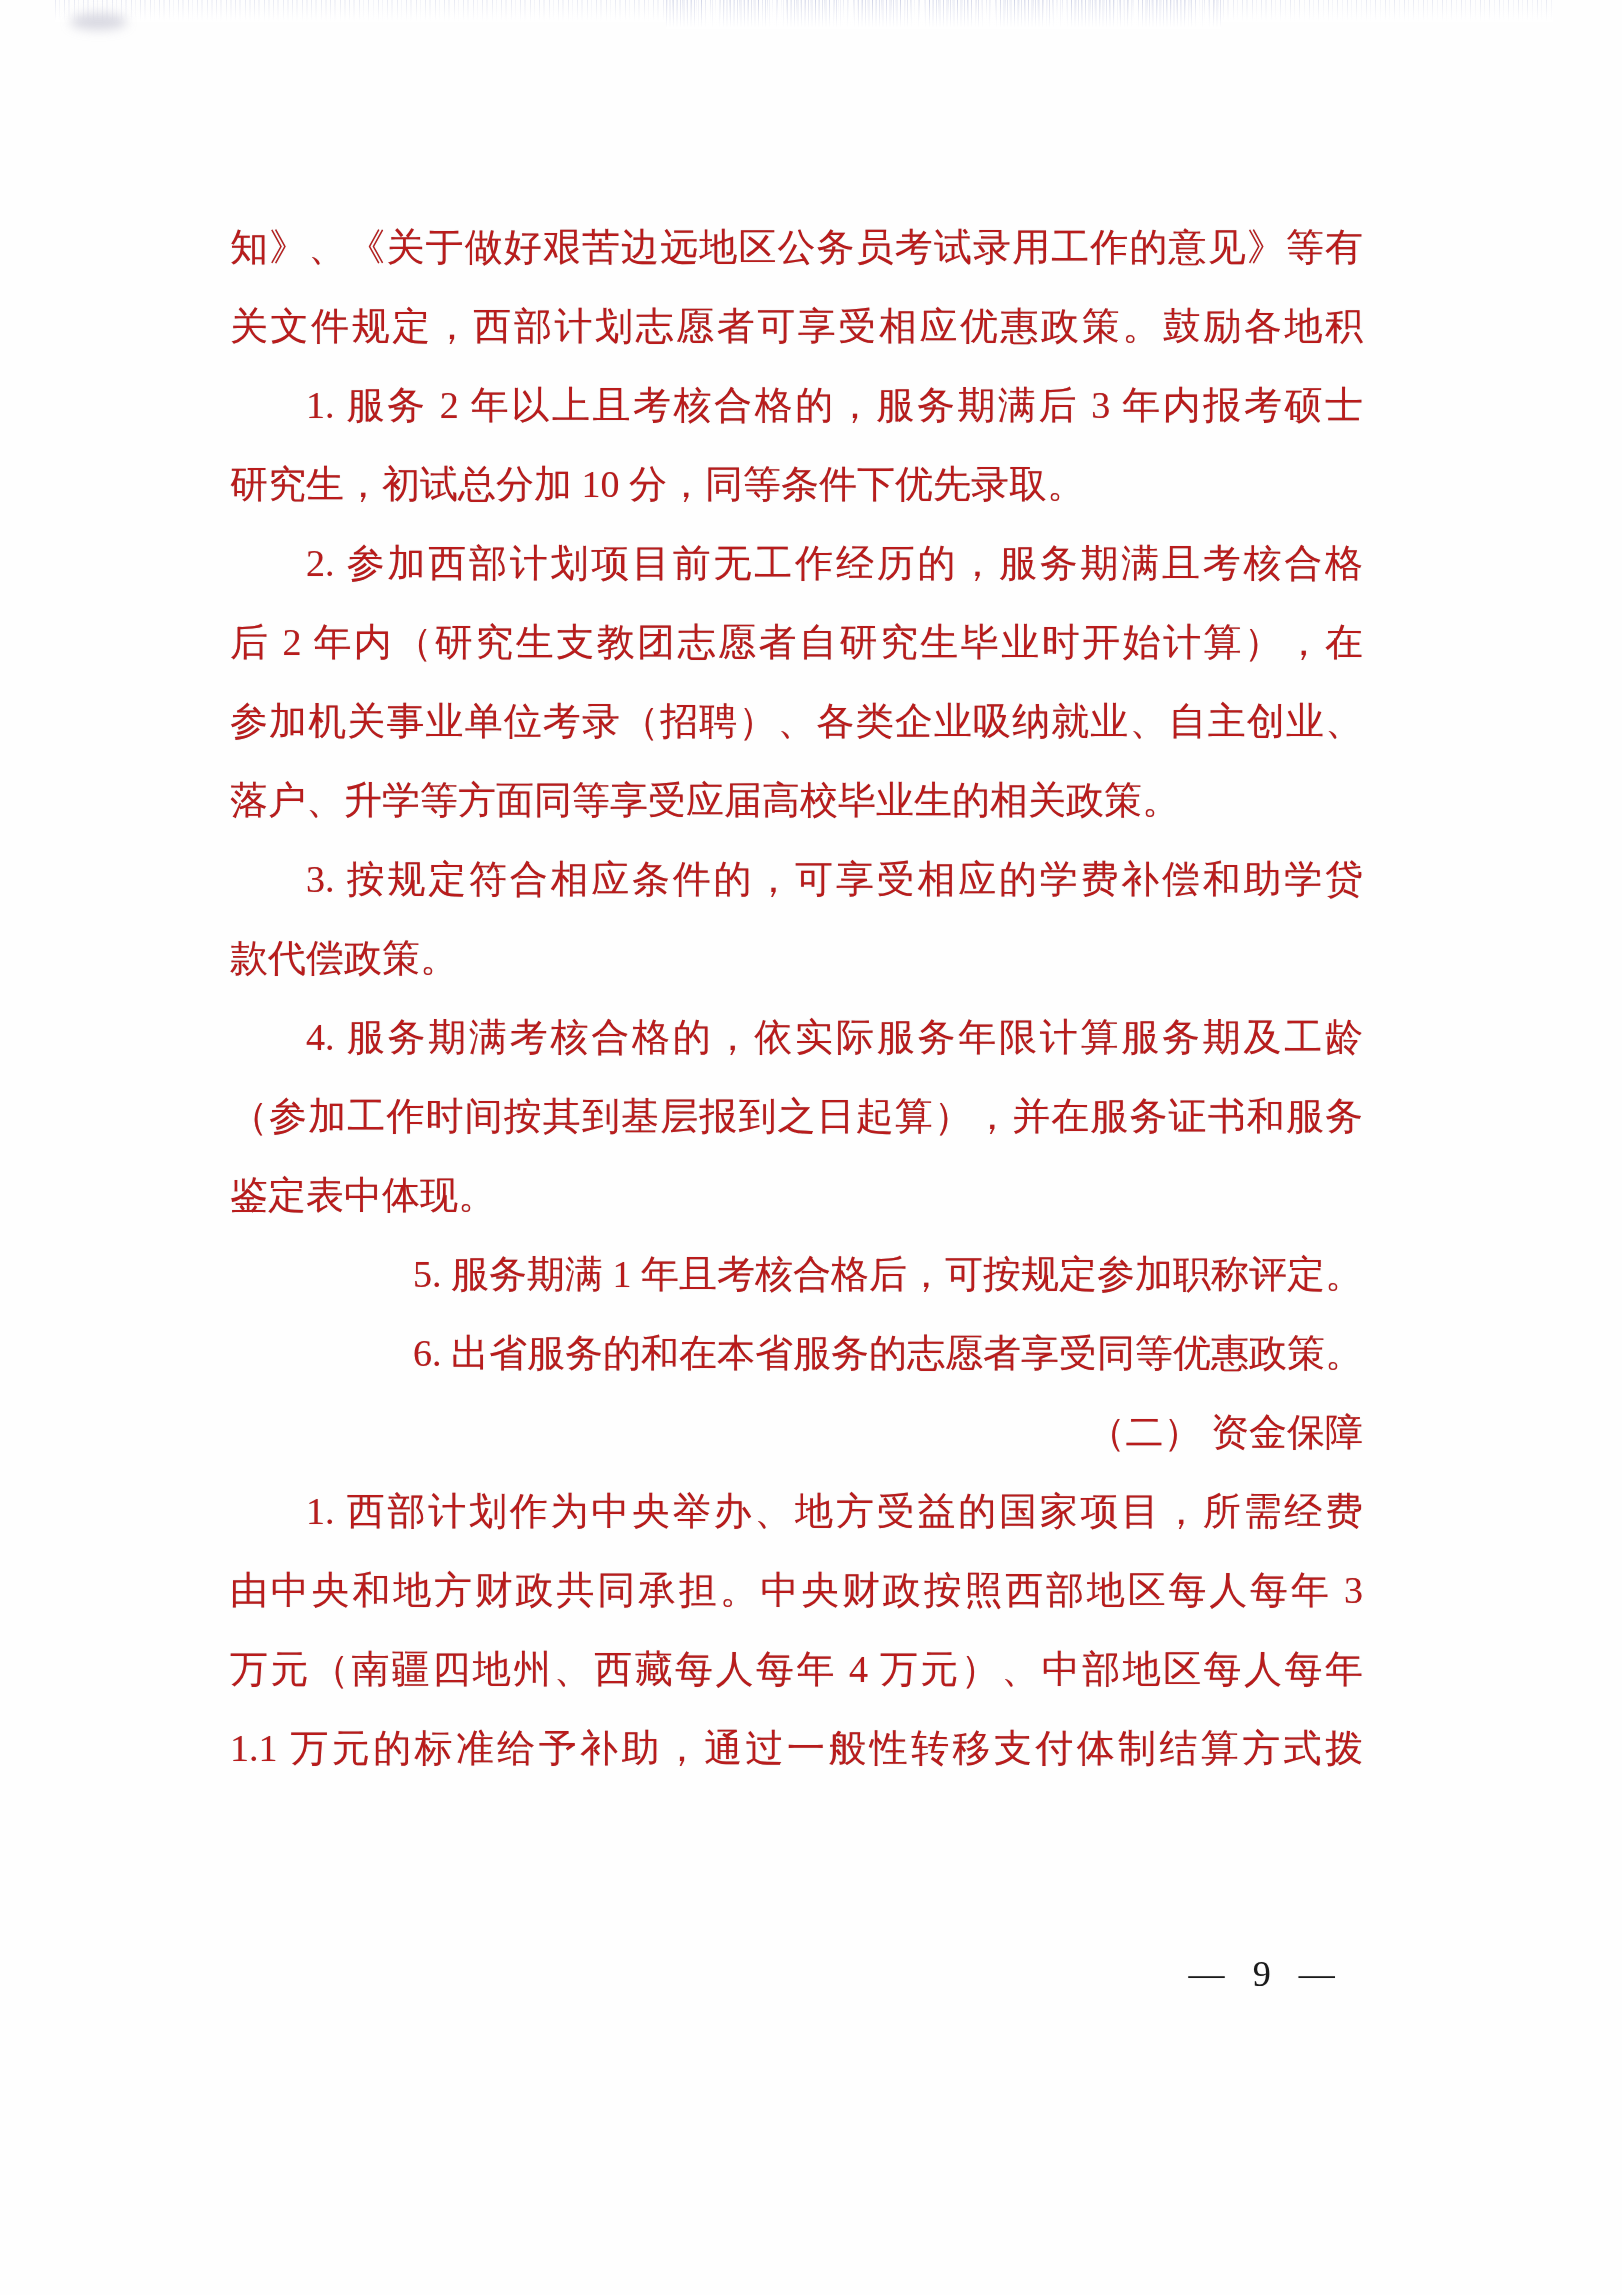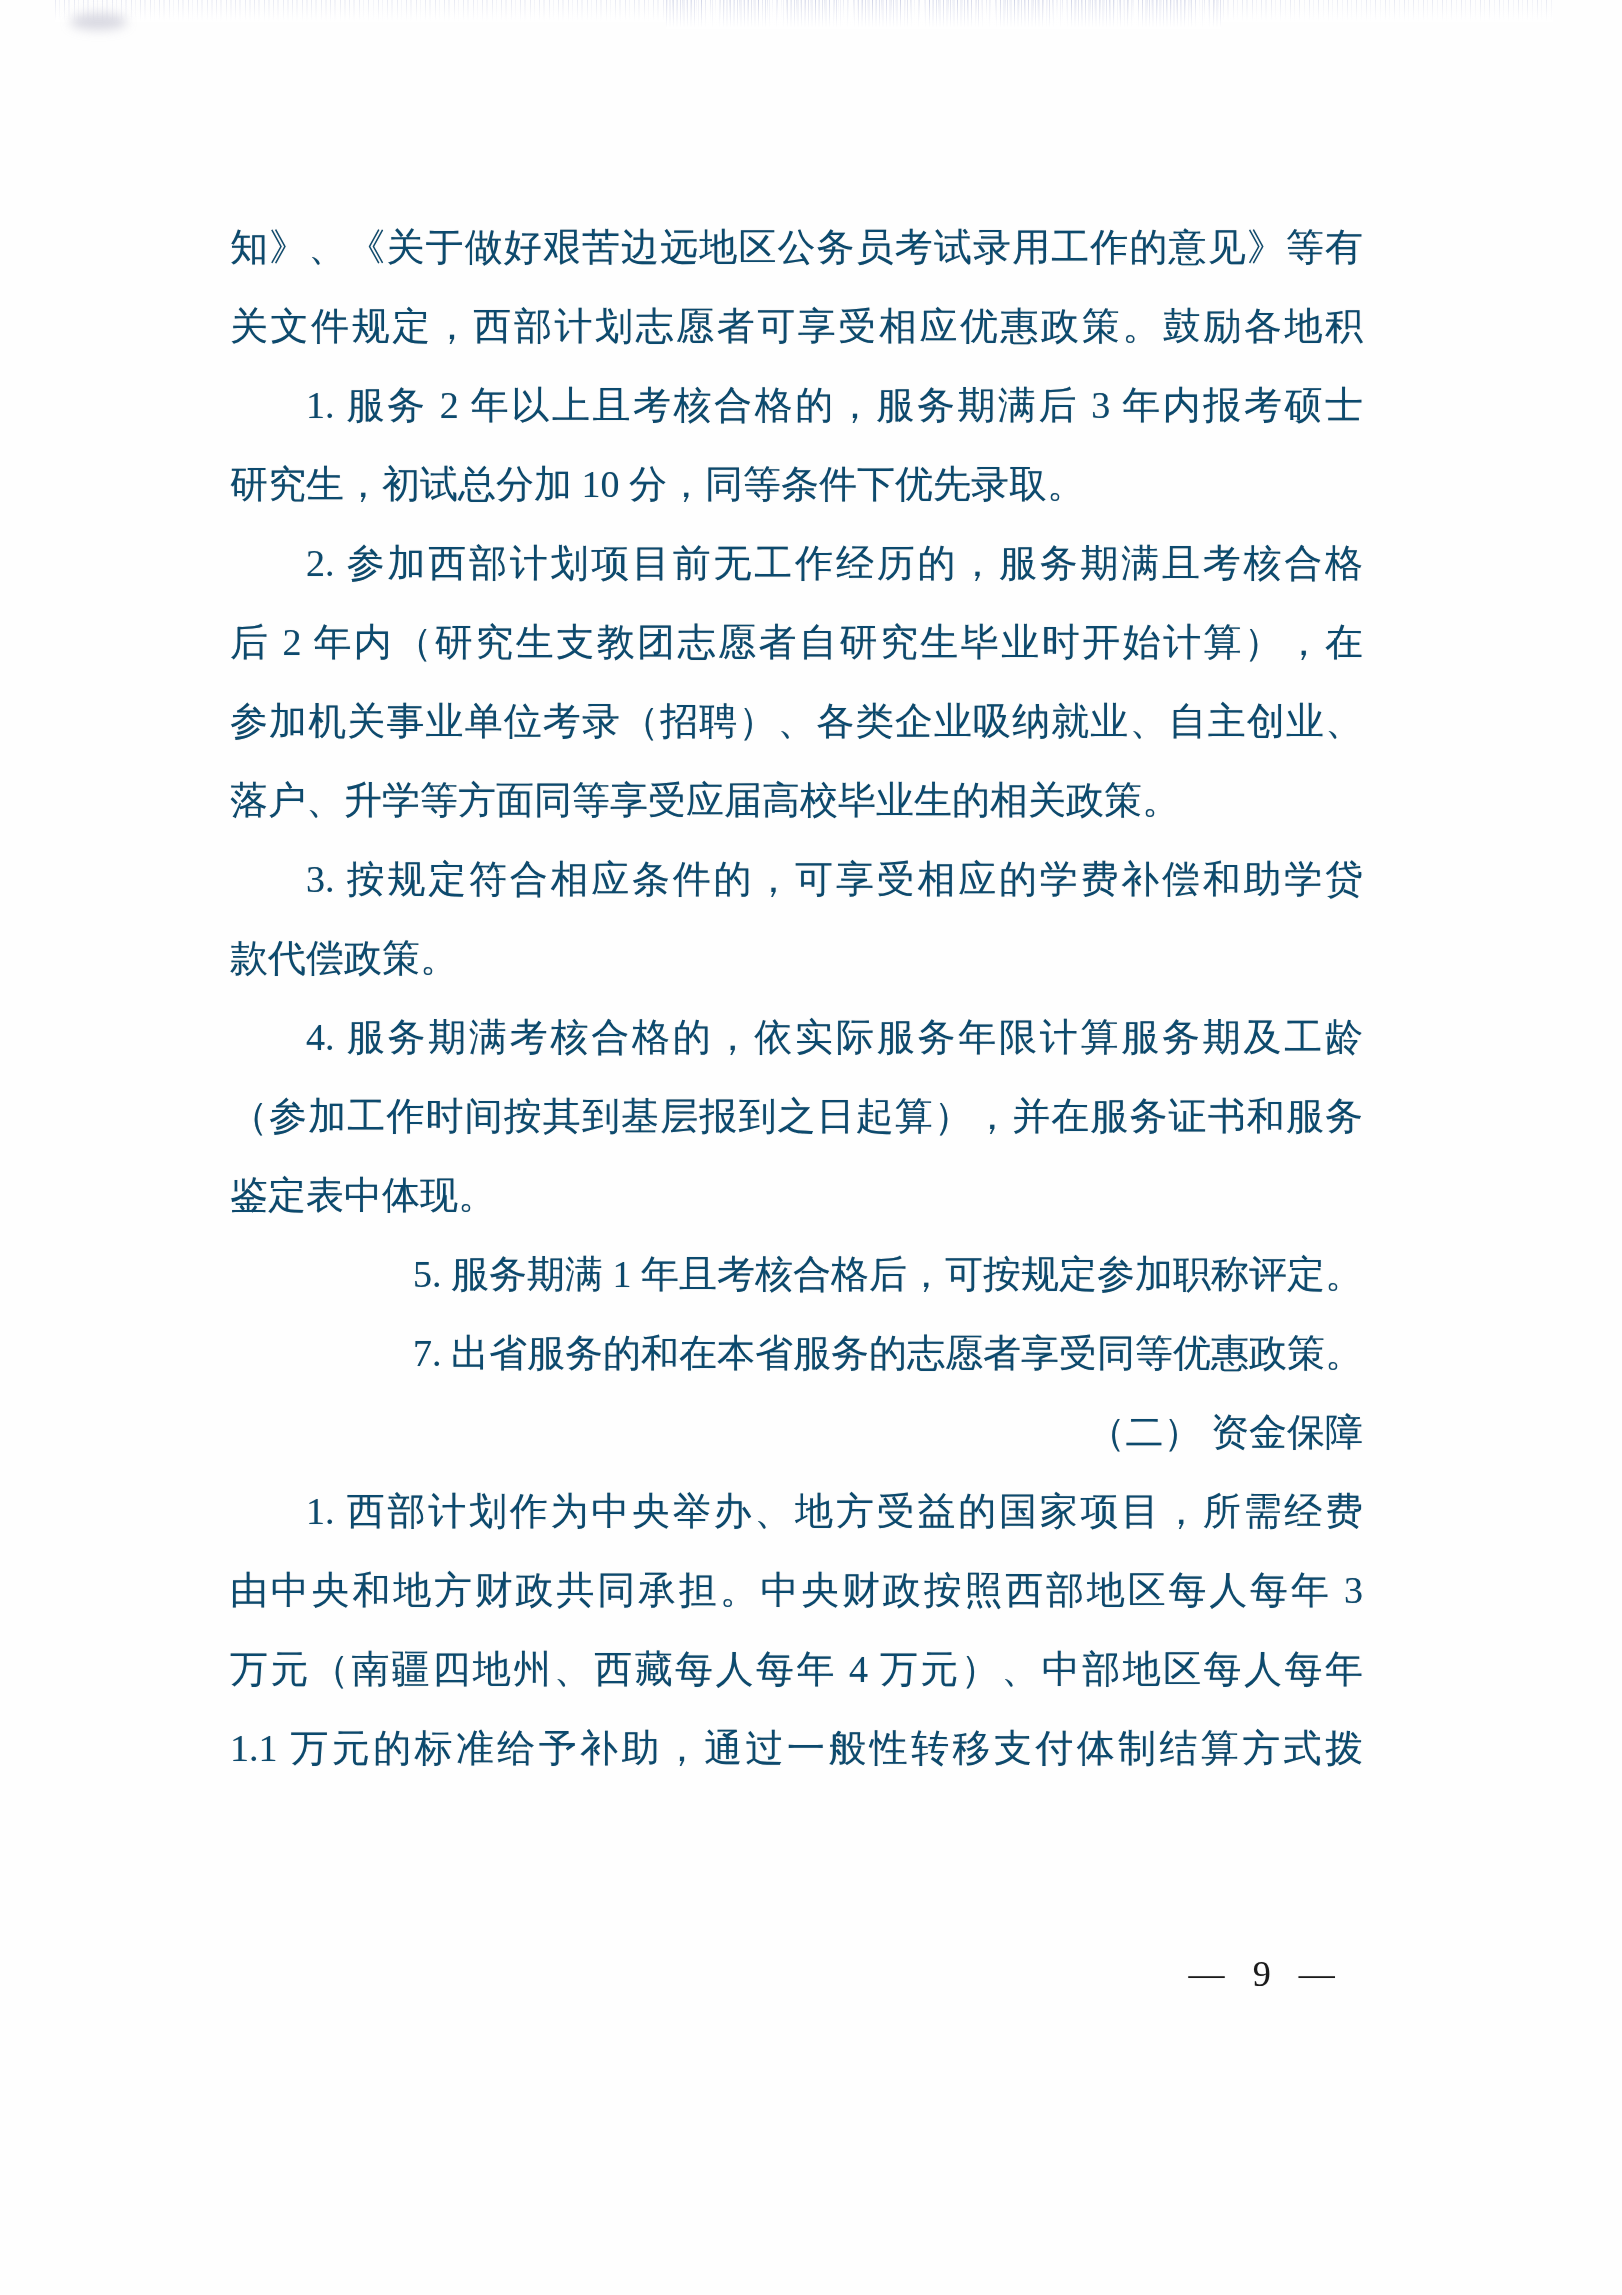--- a/index.html
+++ b/index.html
@@ -33,21 +33,21 @@
   }
   .smudge {
     position: absolute; left: 70px; top: 12.7px; width: 57px; height: 17.4px;
     background: rgba(128,130,158,.30);
     border-radius: 50%;
     filter: blur(5.5px);
   }
   .textblock {
     position: absolute; left: 230px; top: 208px; width: 1133px;
     font-size: 38px; line-height: 79px;
-    color: #0c4a6e;
+    color: #b91c1c;
     text-shadow: 0 0 0.8px rgba(30,30,30,.35);
   }
   .line { text-align: left; }
   .line.full { text-align: justify; text-align-last: justify; }
   .line.indent { text-indent: 76px; text-align: right; }
   .page-number {
     position: absolute; top: 1943px; right: 285px;
     font-size: 36px; line-height: 63px;
     color: #1a1a1a;
     letter-spacing: 3.2px; word-spacing: 12.7px;
@@ -70,21 +70,21 @@
       <div class="line indent full">2. 参加西部计划项目前无工作经历的，服务期满且考核合格</div>
       <div class="line full">后 2 年内（研究生支教团志愿者自研究生毕业时开始计算），在</div>
       <div class="line full">参加机关事业单位考录（招聘）、各类企业吸纳就业、自主创业、</div>
       <div class="line">落户、升学等方面同等享受应届高校毕业生的相关政策。</div>
       <div class="line indent full">3. 按规定符合相应条件的，可享受相应的学费补偿和助学贷</div>
       <div class="line">款代偿政策。</div>
       <div class="line indent full">4. 服务期满考核合格的，依实际服务年限计算服务期及工龄</div>
       <div class="line full">（参加工作时间按其到基层报到之日起算），并在服务证书和服务</div>
       <div class="line">鉴定表中体现。</div>
       <div class="line indent">5. 服务期满 1 年且考核合格后，可按规定参加职称评定。</div>
-      <div class="line indent">7. 出省服务的和在本省服务的志愿者享受同等优惠政策。</div>
+      <div class="line indent">6. 出省服务的和在本省服务的志愿者享受同等优惠政策。</div>
       <div class="line indent">（二） 资金保障</div>
       <div class="line indent full">1. 西部计划作为中央举办、地方受益的国家项目，所需经费</div>
       <div class="line full">由中央和地方财政共同承担。中央财政按照西部地区每人每年 3</div>
       <div class="line full">万元（南疆四地州、西藏每人每年 4 万元）、中部地区每人每年</div>
       <div class="line full">1.1 万元的标准给予补助，通过一般性转移支付体制结算方式拨</div>
     </div>
 
   <div class="page-number">— 9 —</div>
 </div>
 

